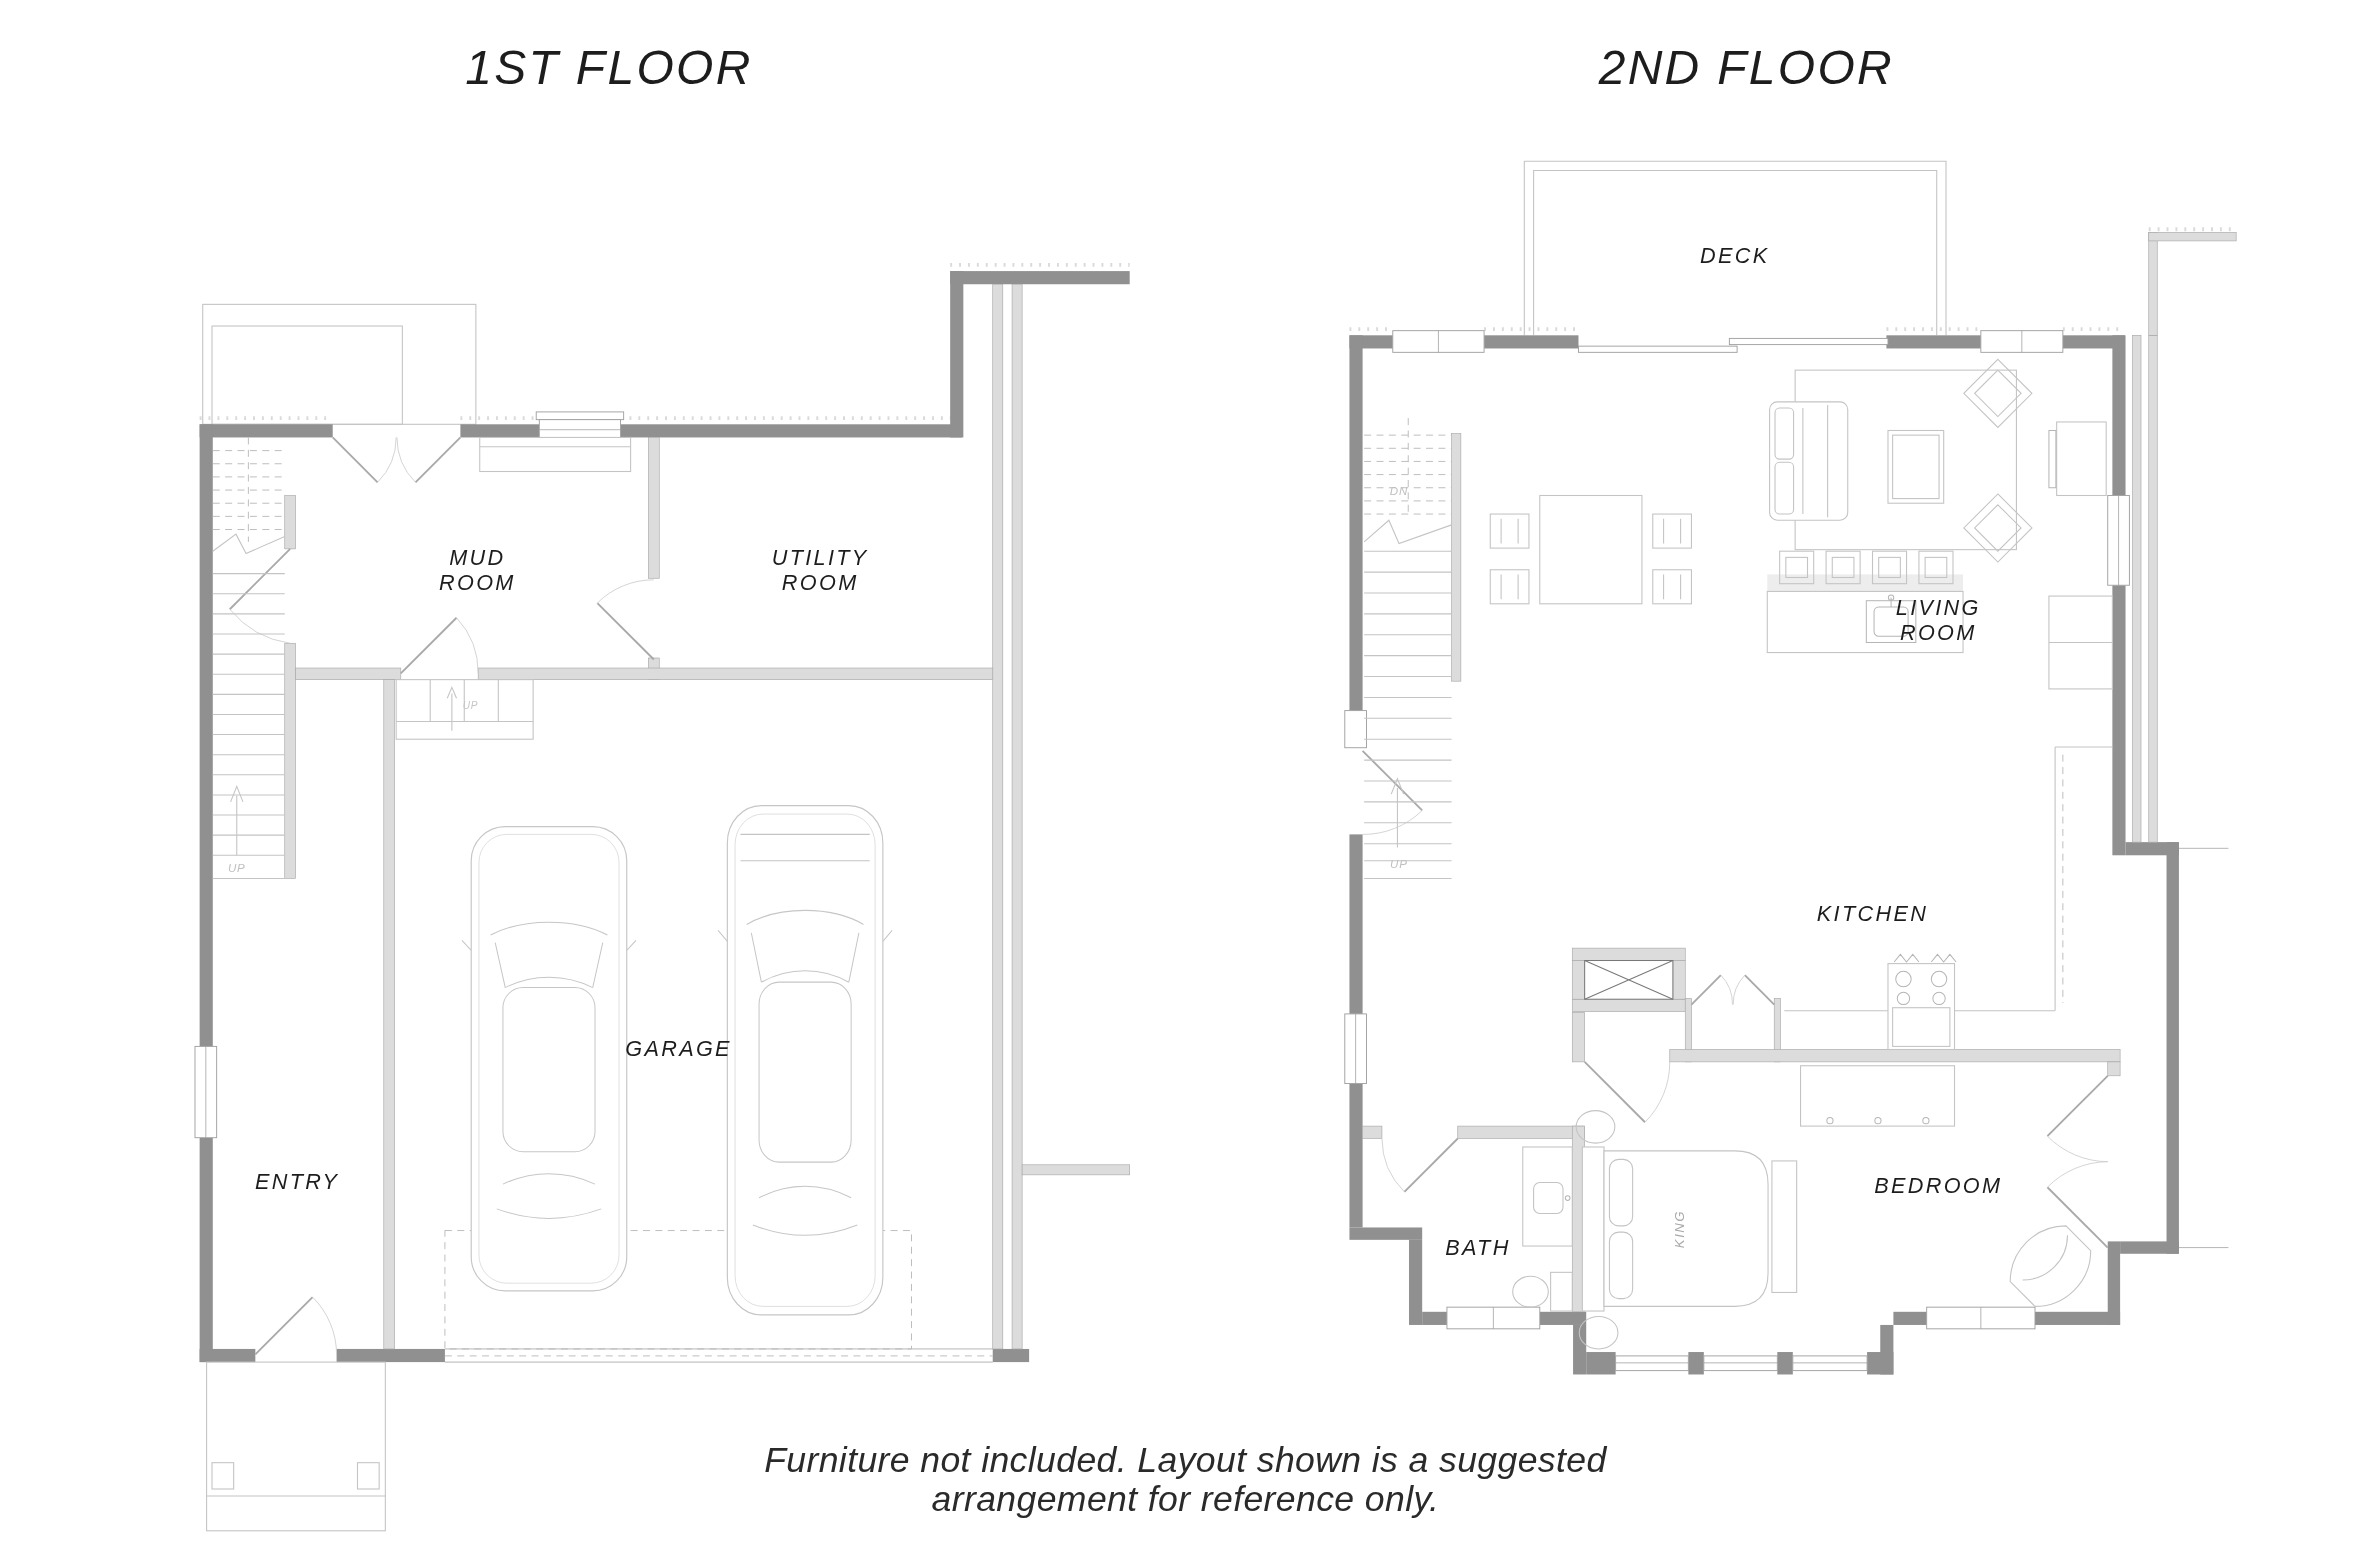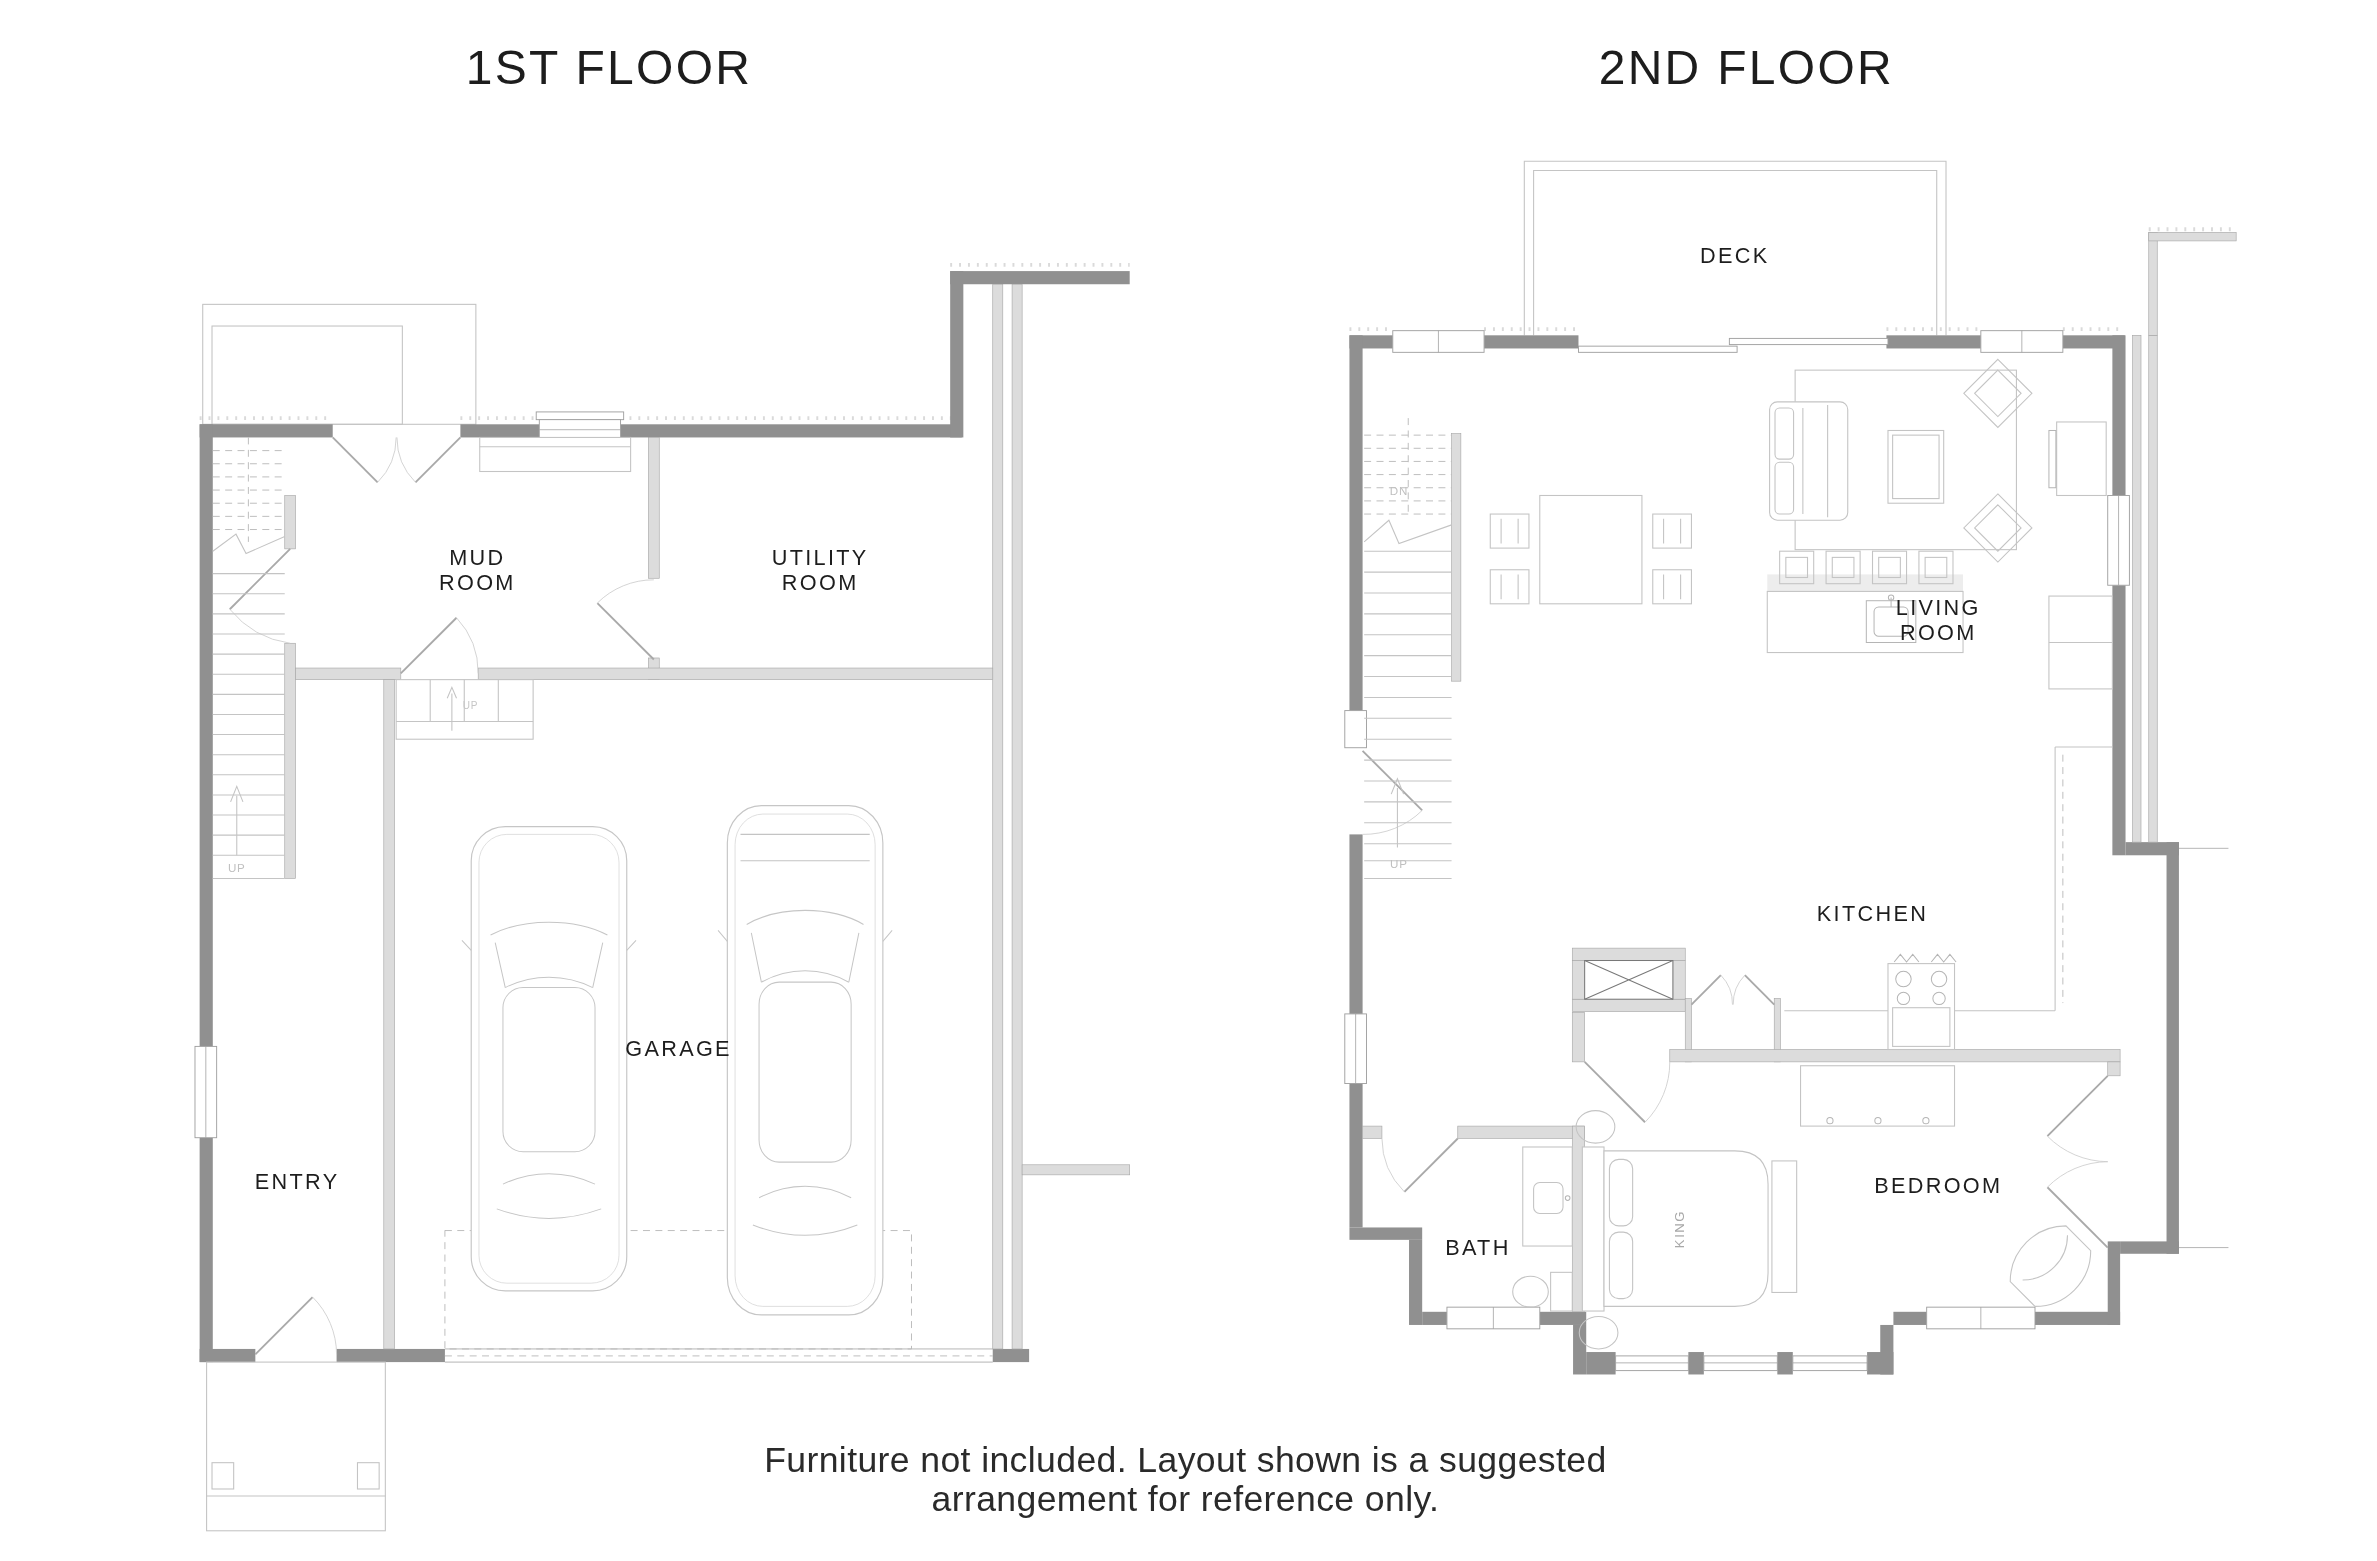--- a/index.html
+++ b/index.html
@@ -1,16 +1,16 @@
 <!DOCTYPE html>
 <html style="font-size:12.4px"><head>
 <meta charset="utf-8">
 <style>
   html,body{margin:0;padding:0;background:#ffffff;}
-  .page{position:relative;width:2377px;height:1562px;background:#ffffff;overflow:hidden;}
+  .page{position:relative;width:2377px;height:1562px;background:#ffffff;overflow:hidden;font-style:italic;}
   svg{display:block;}
   text{font-family:"Liberation Sans",sans-serif;fill:#1d1d1d;}
   .ttl{font-size:62px;letter-spacing:3px;text-anchor:middle;}
   .lbl{font-size:28px;letter-spacing:3px;text-anchor:middle;}
   .note{font-size:46px;letter-spacing:.5px;text-anchor:middle;fill:#2a2a2a;}
   .muted{font-size:15px;letter-spacing:1px;fill:#c0c0c0;text-anchor:middle;}
   .tiny{font-size:13px;letter-spacing:1px;fill:#c6c6c6;}
   .king{font-size:17px;letter-spacing:2px;fill:#a8a8a8;text-anchor:middle;}
   .wd{fill:#909090;}
   .wl{fill:#dcdcdc;stroke:#a6a6a6;stroke-width:.8;}

